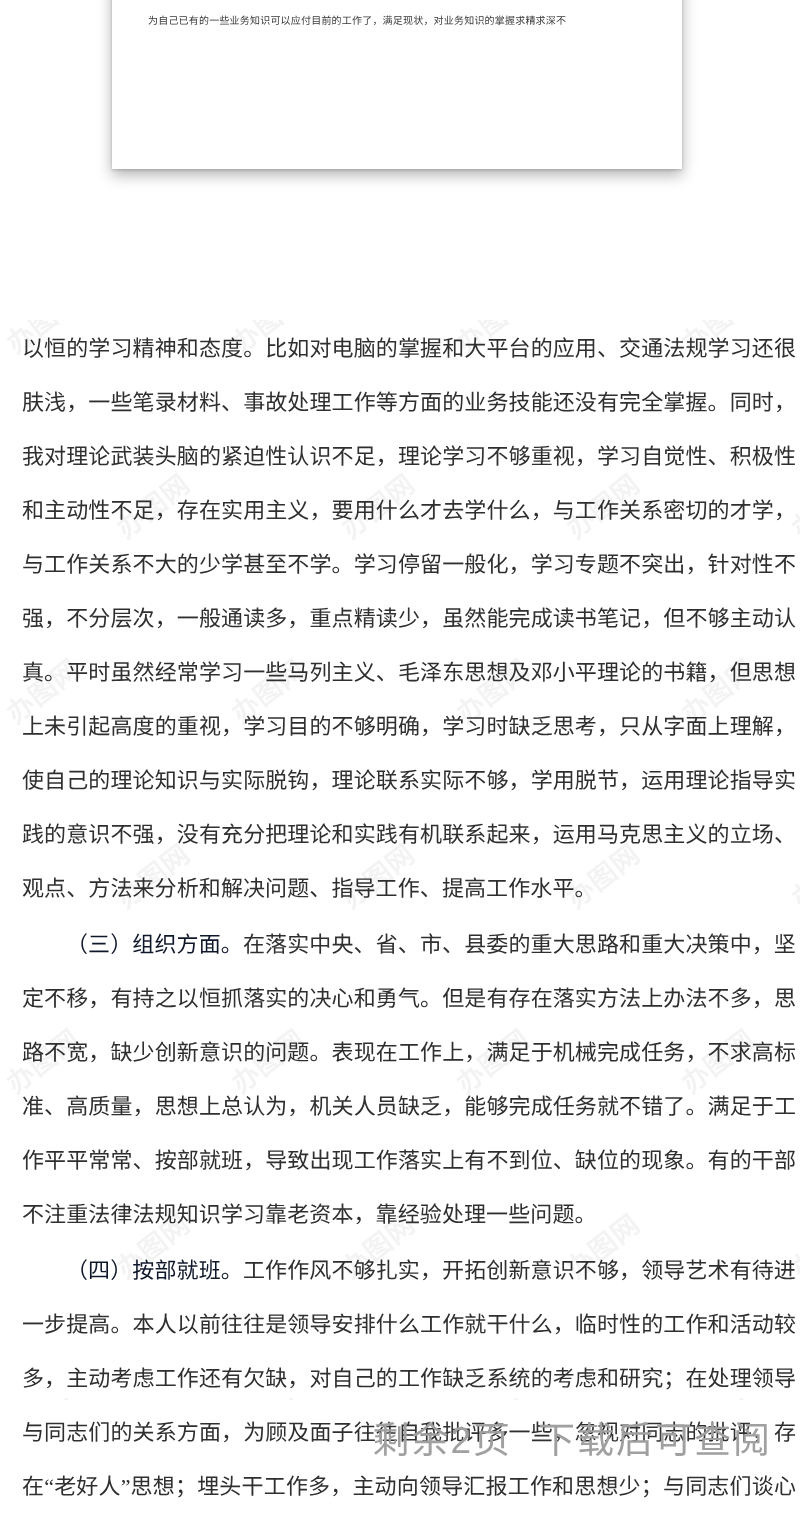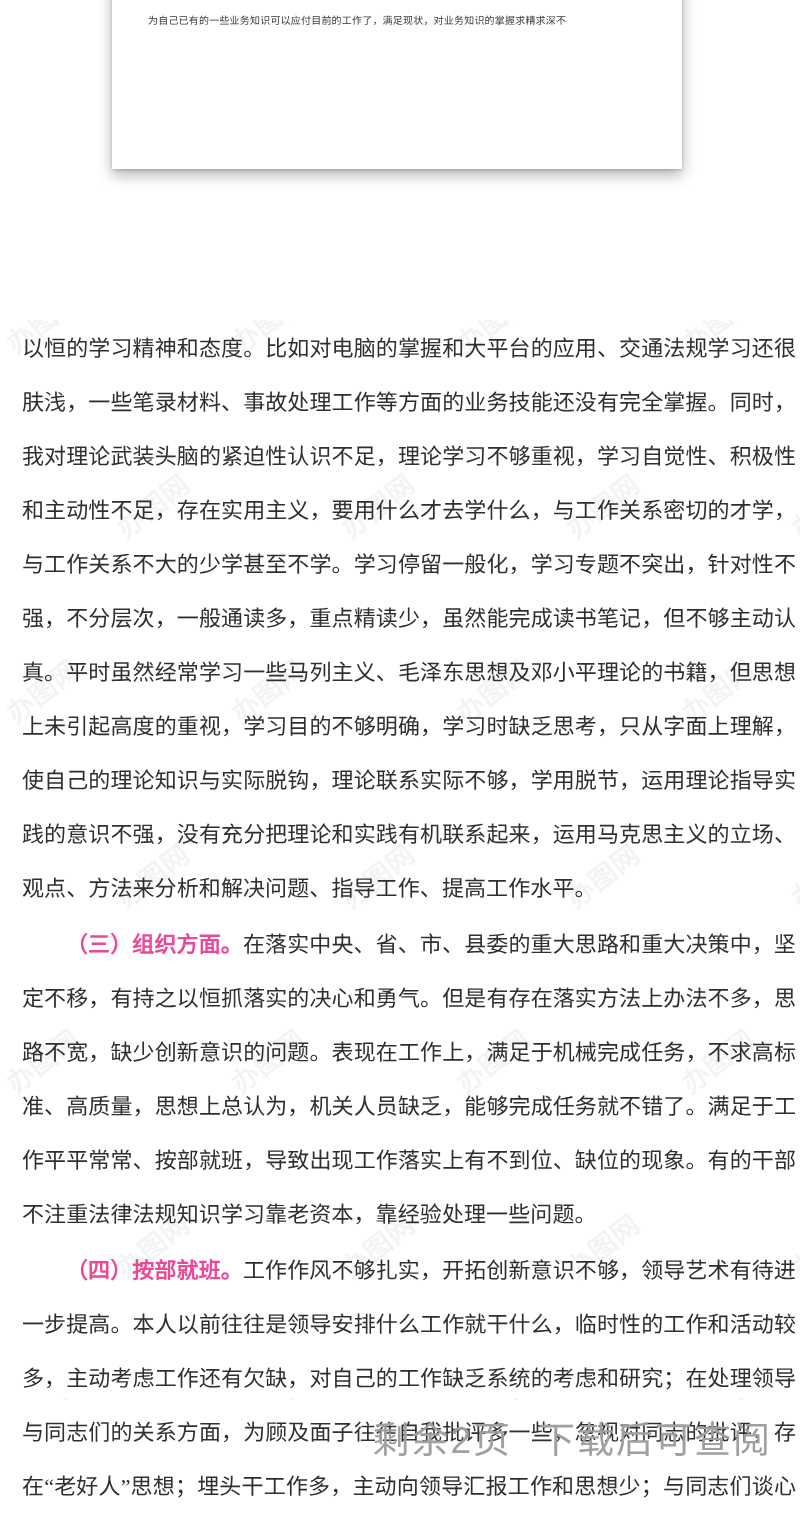--- a/index.html
+++ b/index.html
@@ -94,22 +94,22 @@
     letter-spacing: 0.1px;
     font-family: "Liberation Serif", "DejaVu Serif", serif;
   }
   .para.indent {
     text-indent: 2em;
   }
   .para + .para {
     margin-top: 2px;
   }
   .hd {
-    font-weight: 700;
-    color: #ec4899;
+    font-weight: 400;
+    color: #0f172a;
   }
 
   
   #footer {
     position: absolute;
     left: 0;
     top: 1418px;
     width: 772px;
     text-align: right;
     z-index: 4;

